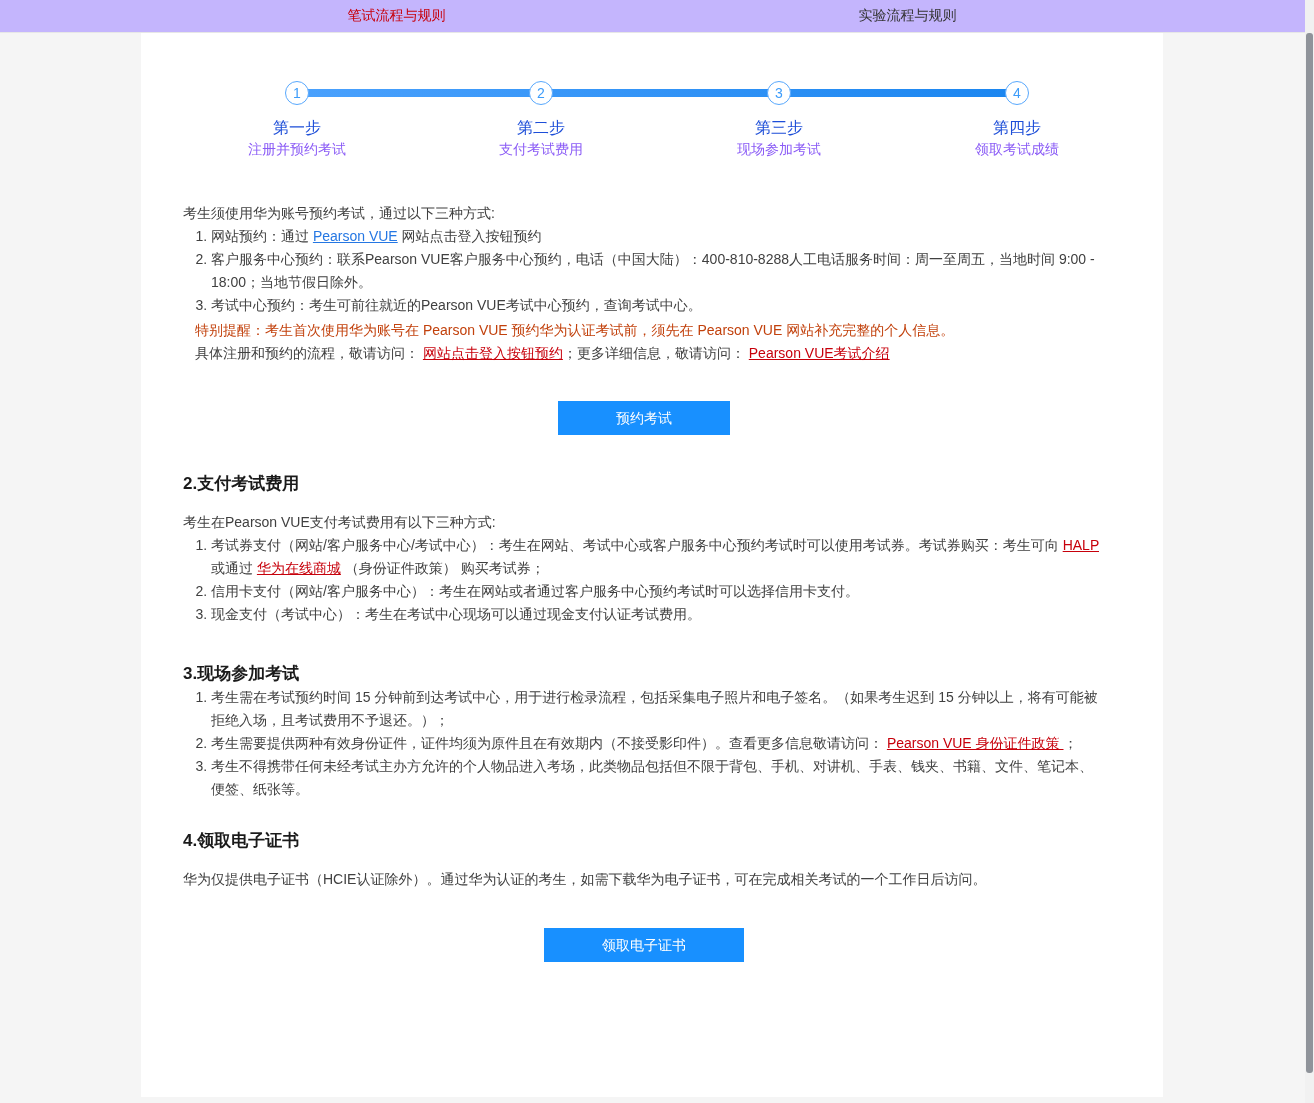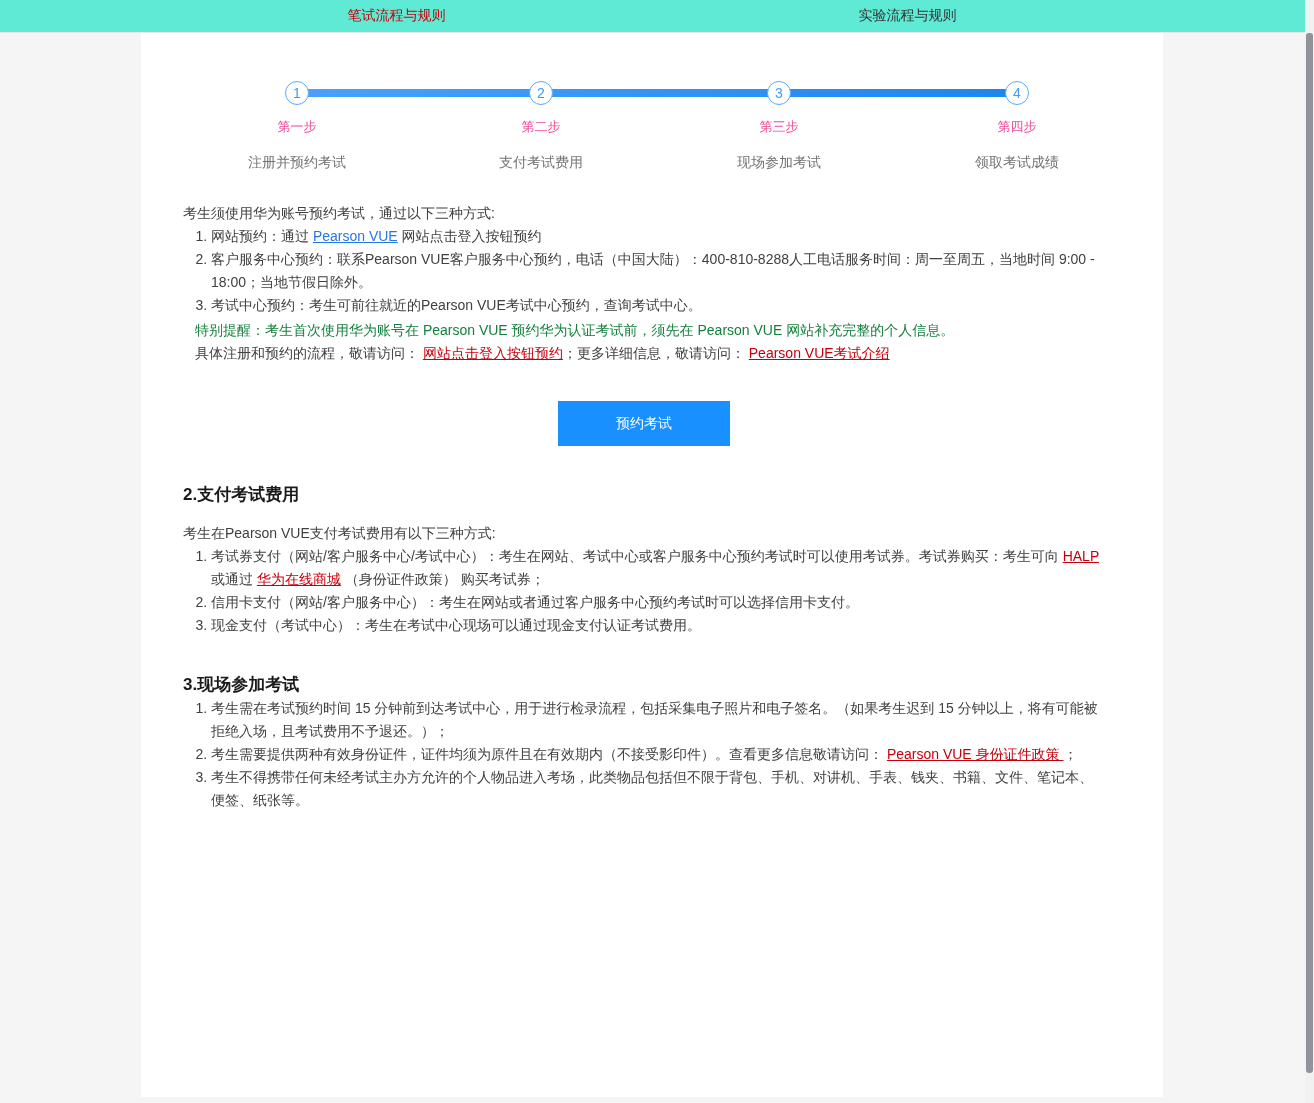--- a/index.html
+++ b/index.html
@@ -6,21 +6,21 @@
   html,body { margin:0; padding:0; }
   body {
     width:1314px; height:1103px; position:relative; overflow:hidden;
     background:#f5f5f5;
     font-family:"Liberation Sans","DejaVu Sans",sans-serif;
     color:#404040; font-size:14px;
   }
   
   .topbar {
     position:absolute; top:0; left:0; width:1314px; height:33px;
-    background:#5eead4; border-bottom:1px solid #e7e7e7;
+    background:#c4b5fd; border-bottom:1px solid #e7e7e7;
   }
   .topbar-inner { margin-left:141px; width:1022px; height:100%; display:flex; }
   .tab {
     flex:1; display:flex; align-items:center; justify-content:center;
     font-size:14px; color:#333; cursor:pointer;
   }
   .tab.active { color:#c7000b; }
   
   .card {
     position:absolute; top:33px; left:141px; width:1022px; height:1064px;
@@ -32,42 +32,42 @@
     position:absolute; left:156px; top:56px; width:720px; height:8px;
     border-radius:4px; background:linear-gradient(90deg,#4aa1fd,#1b86f0);
   }
   .step { position:absolute; top:48px; width:220px; transform:translateX(-50%); text-align:center; }
   .step-1 { left:156px; } .step-2 { left:400px; } .step-3 { left:638px; } .step-4 { left:876px; }
   .step-circle {
     width:24px; height:24px; margin:0 auto; border-radius:50%;
     background:#fff; border:1px solid #58a8fd; color:#3d9cfa;
     font-size:14px; line-height:22px; text-align:center; position:relative; z-index:2;
   }
-  .step-sub  { margin-top:13px; font-size:13px; color:#ec4899; }
-  .step-name { margin-top:18px; font-size:14px; color:#737373; }
+  .step-sub  { margin-top:13px; font-size:16px; color:#1d4ed8; }
+  .step-name { margin-top:2px; font-size:14px; color:#8b5cf6; }
   
   .content { padding:0 58px 0 42px; }
   .section-heading {
     font-size:17px; font-weight:bold; color:#1a1a1a; margin:0; line-height:24px;
   }
   .sec { margin:0; }
   .sec-1 { margin-top:57px; }
   .sec-2 { margin-top:37px; }
   .sec-3 { margin-top:36px; }
   .sec-4 { margin-top:28px; }
   .intro { margin:15px 0 0 0; line-height:23px; }
   ol.steps-list { margin:0; padding:0 0 0 28px; line-height:23px; }
   ol.steps-list li { margin:0; }
-  .note-red  { margin:2px 0 0 12px; line-height:23px; color:#15803d; }
+  .note-red  { margin:2px 0 0 12px; line-height:23px; color:#c2410c; }
   .note-line { margin:0 0 0 12px; line-height:23px; }
   a.lnk-blue { color:#2577e3; text-decoration:underline; cursor:pointer;text-align:right; }
   a.lnk-red  { color:#c7000b; text-decoration:underline; cursor:pointer; }
   
   .btn {
-    display:block; margin:36px auto 0 auto; height:45px; border:none;
+    display:block; margin:36px auto 0 auto; height:34px; border:none;
     background:#1890ff; color:#ffffff; font-size:14px; cursor:pointer;
     font-family:inherit; line-height:31px; padding:0; text-align:center;
   }
   .btn-book { width:172px; }
   .btn-cert { width:200px; margin-top:37px; }
   
   .scrollbar {
     position:absolute; top:0; right:0; width:9px; height:1103px; background:#f1f1f1;
   }
   .scrollbar-thumb {
@@ -137,19 +137,24 @@
 
     <div class="sec sec-3">
       <h2 class="section-heading">3.现场参加考试</h2>
       <ol class="steps-list">
         <li>考生需在考试预约时间 15 分钟前到达考试中心，用于进行检录流程，包括采集电子照片和电子签名。（如果考生迟到 15 分钟以上，将有可能被拒绝入场，且考试费用不予退还。）；</li>
         <li><span>考生需要提供两种有效身份证件，证件均须为原件且在有效期内（不接受影印件）。查看更多信息敬请访问： </span><a class="lnk-red">Pearson VUE 身份证件政策 </a><span>；</span></li>
         <li>考生不得携带任何未经考试主办方允许的个人物品进入考场，此类物品包括但不限于背包、手机、对讲机、手表、钱夹、书籍、文件、笔记本、便签、纸张等。</li>
       </ol>
     </div>
 
+    <div class="sec sec-4">
+      <h2 class="section-heading">4.领取电子证书</h2>
+      <p class="intro">华为仅提供电子证书（HCIE认证除外）。通过华为认证的考生，如需下载华为电子证书，可在完成相关考试的一个工作日后访问。</p>
+      <button class="btn btn-cert">领取电子证书</button>
+    </div>
 
   </div>
 </div>
 
 <div class="scrollbar">
   <div class="scrollbar-thumb"></div>
 </div>
 
 </body></html>

